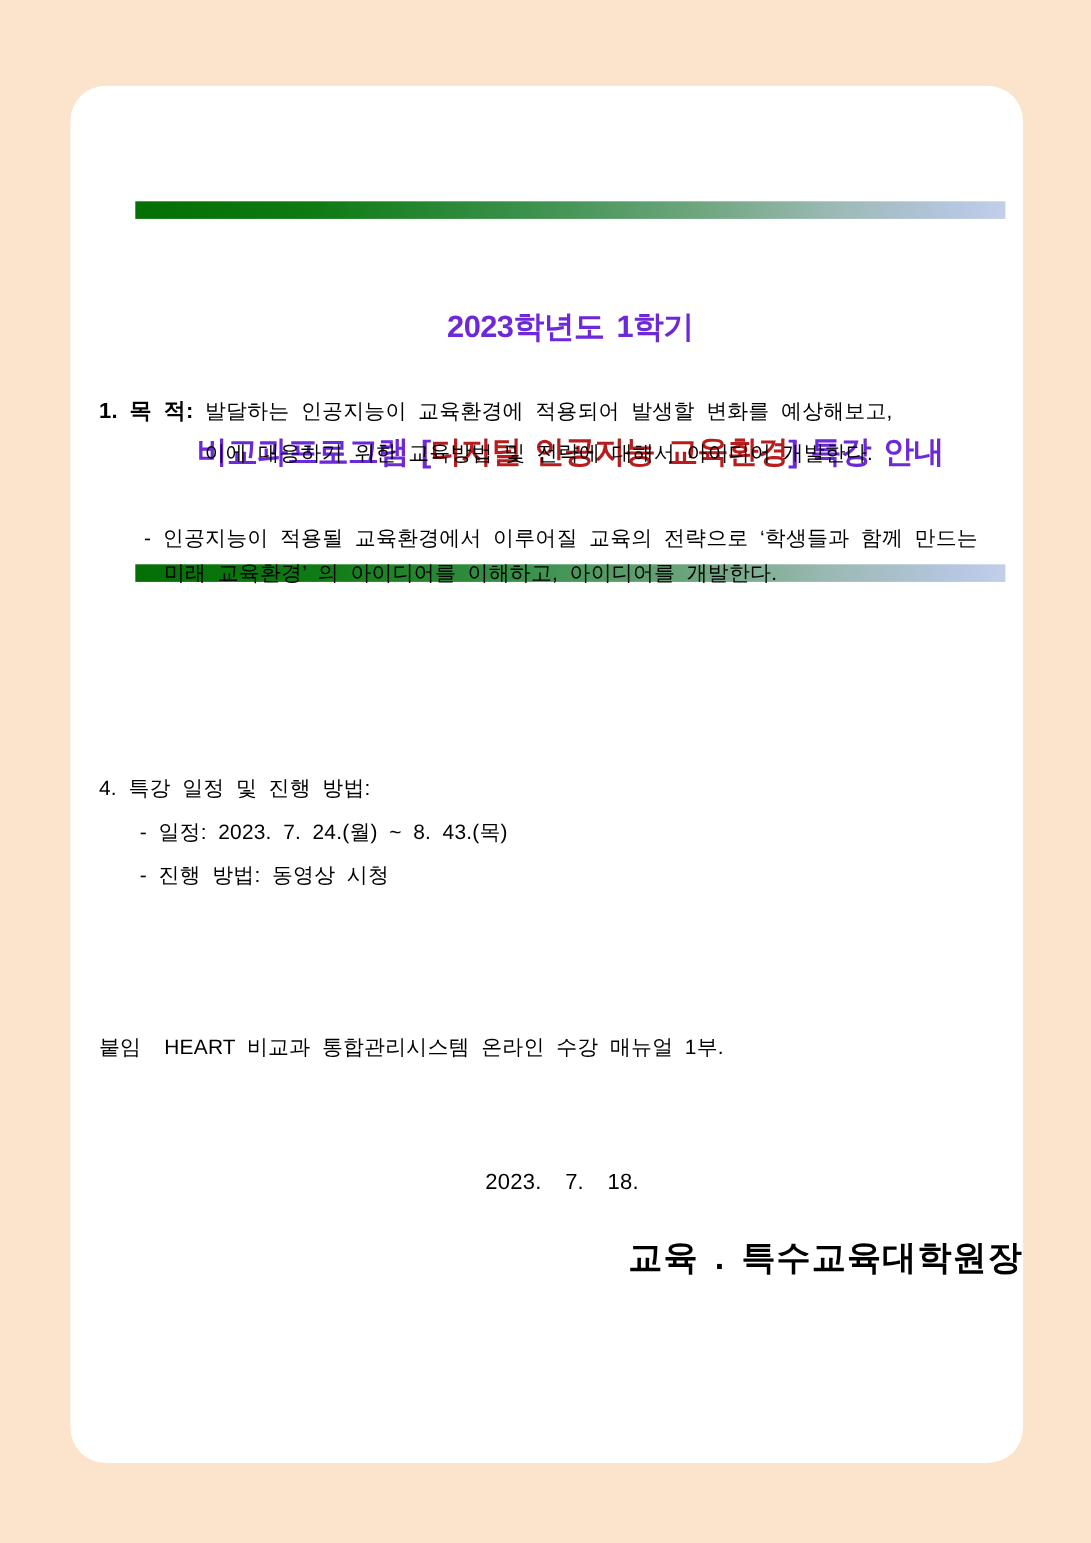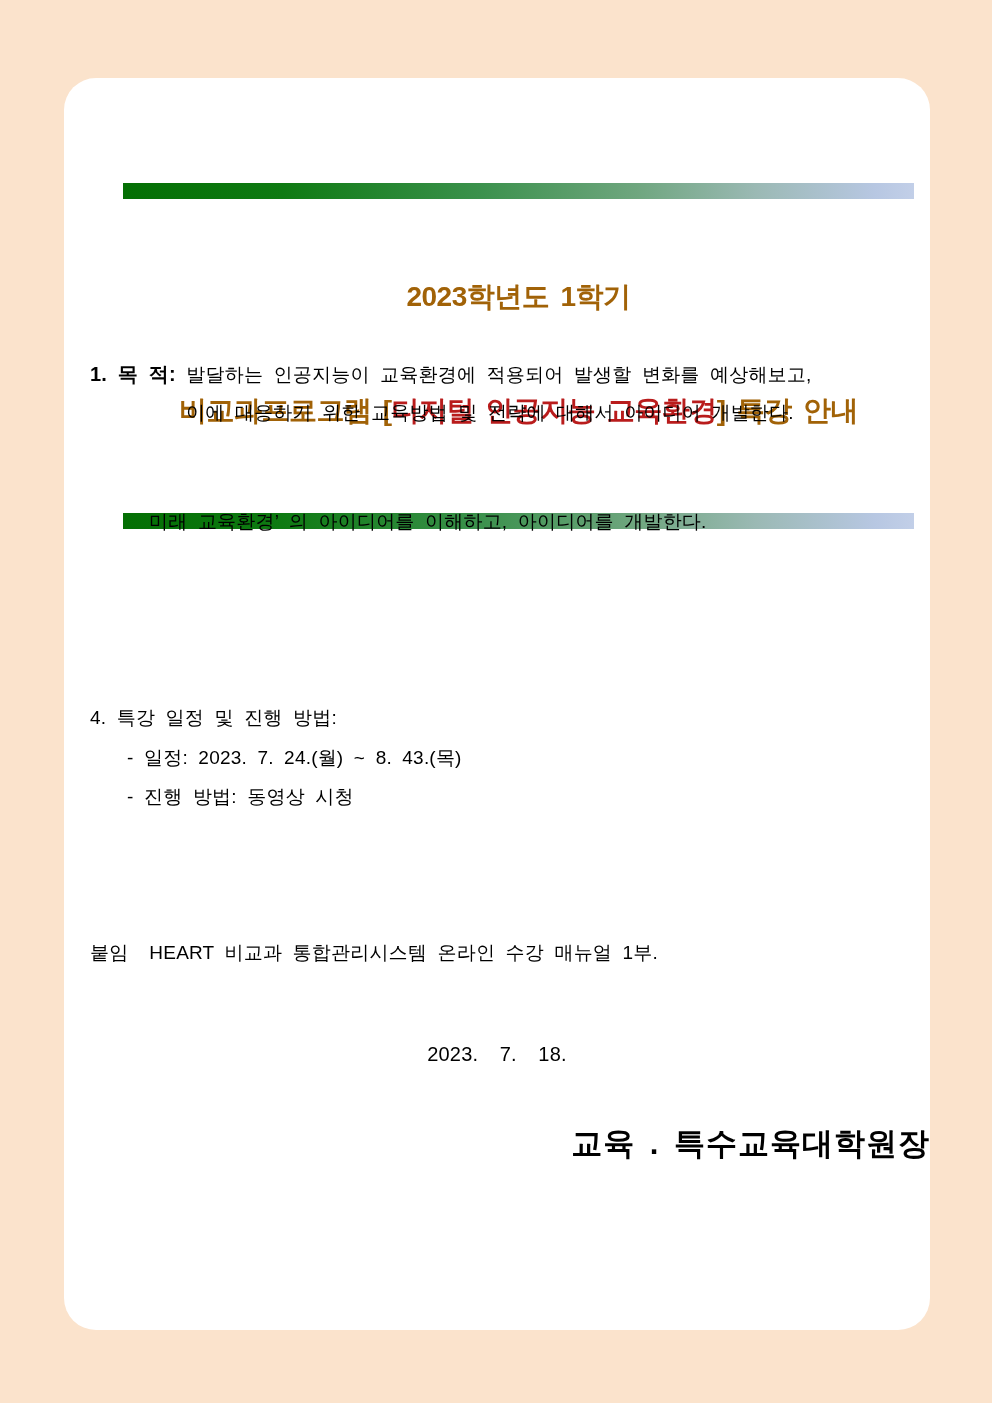--- a/index.html
+++ b/index.html
@@ -37,21 +37,21 @@
   .title-block {
     padding: 3px 0 7px 0;
     text-align: center;
     font-weight: bold;
     font-size: 28px;
     line-height: 38px;
     letter-spacing: -0.5px;
     word-spacing: 4px;
     white-space: pre-wrap;
   }
-  .blue { color: #a16207; }
+  .blue { color: #6d28d9; }
   .red  { color: #b91c1c; }
   
   .t {
     position: absolute;
     font-size: 19px;
     line-height: 22px;
     white-space: pre-wrap;
     word-spacing: 5px;
     letter-spacing: 0.2px;
   }
@@ -84,26 +84,27 @@
     <div class="title-block">
       <div><span class="blue">2023학년도 1학기</span></div>
       <div><span class="blue">비교과프로그램 [</span><span class="red">디지털 인공지능 교육환경</span><span class="blue">] 특강 안내</span></div>
     </div>
     <div class="grad-bar"></div>
   </div>
 
   <div class="t" style="left:26px; top:285px;"><span class="lead-bold">1. 목 적:</span><span> 발달하는 인공지능이 교육환경에 적용되어 발생할 변화를 예상해보고,</span></div>
   <div class="t" style="left:122px; top:324px;">이에 대응하기 위한 교육방법 및 전략에 대해서 아이디어 개발한다.</div>
 
+  <div class="t" style="left:67px; top:401px;">- 인공지능이 적용될 교육환경에서 이루어질 교육의 전략으로 ‘학생들과 함께 만드는</div>
   <div class="t" style="left:85px; top:433px;">미래 교육환경’ 의 아이디어를 이해하고, 아이디어를 개발한다.</div>
 
 
   <div class="t" style="left:26px; top:629px;">4. 특강 일정 및 진행 방법:</div>
   <div class="t" style="left:63px; top:669px;">- 일정: 2023. 7. 24.(월) ~ 8. 43.(목)</div>
   <div class="t" style="left:63px; top:708px;">- 진행 방법: 동영상 시청</div>
 
   <div class="t" style="left:26px; top:864px;">붙임  HEART 비교과 통합관리시스템 온라인 수강 매뉴얼 1부.</div>
 
-  <div class="t centered date-line" style="top:965px;">2023.  7.  18.</div>
+  <div class="t centered date-line" style="top:986px;padding-left:14px;">2023.  7.  18.</div>
 
   <div class="t centered signature-line" style="top:1055px;">교육 . 특수교육대학원장</div>
 
 </div>
 
 </body></html>

